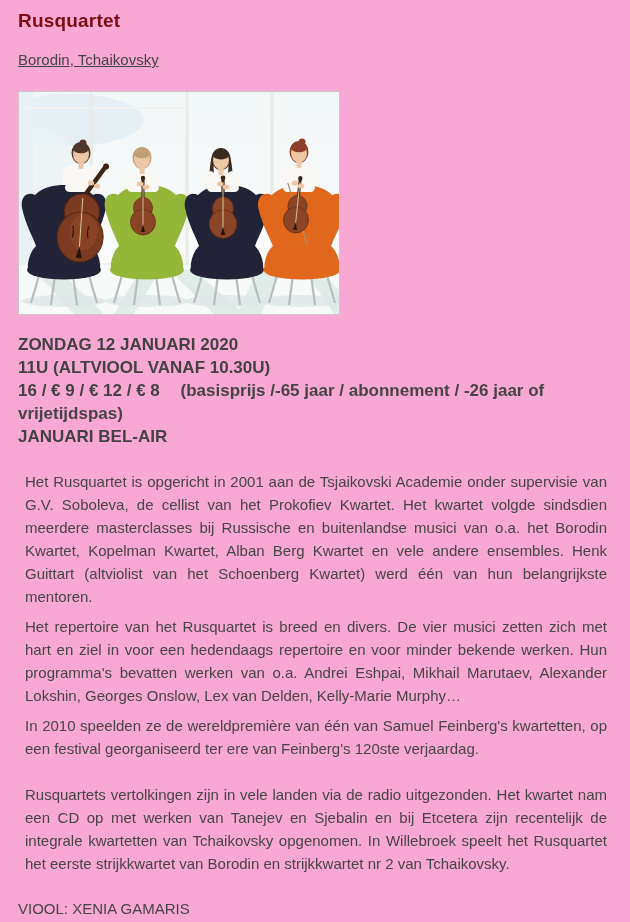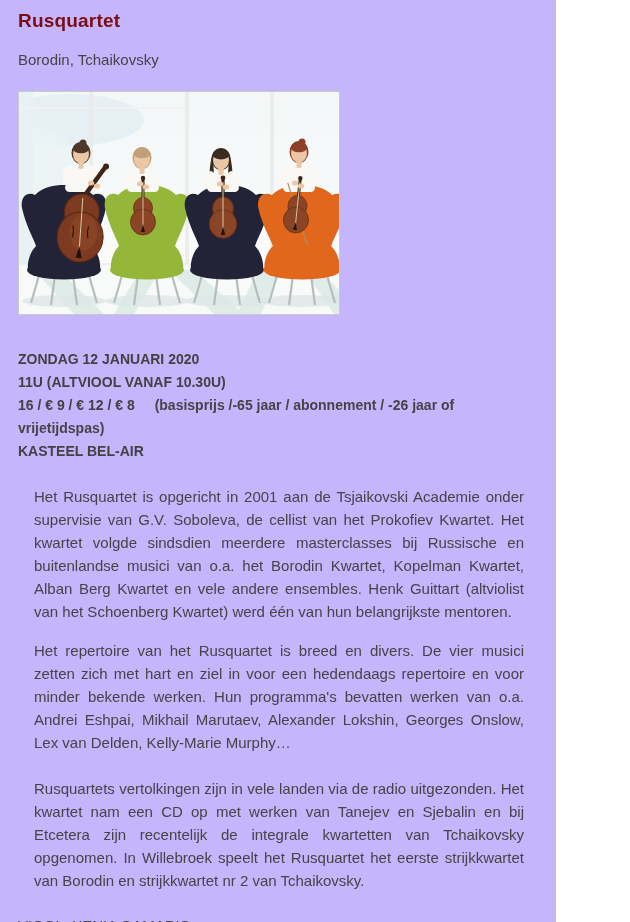--- a/index.html
+++ b/index.html
@@ -1,60 +1,61 @@
 <!DOCTYPE html>
 <html><head>
 <meta charset="utf-8">
 <style>
   html, body { margin: 0; padding: 0; background: #ffffff; }
   .page {
-    width: 556px;
+    width: 630px;
     height: 922px;
     box-sizing: border-box;
     padding: 10px 16px 20px 18px;
     font-family: "Liberation Sans", sans-serif;
     color: #454545;
-    background: #c4b5fd;
+    background: #f9a8d4;
   }
   .title {
     font-size: 19px;
     font-weight: bold;
     color: #7b0d12;
     margin: 0 0 17px 0;
     letter-spacing: 0.2px;
   }
   .subtitle {
     font-size: 15px;
     line-height: 22px;
     color: #454545;
+    text-decoration: underline;
   }
   .photo-frame {
     margin-top: 20px;
     width: 320px;
     height: 222px;
     border: 1px solid #c9c9c9;
     background: #fdfdfd;
     overflow: hidden;
   }
   .photo-frame svg { display: block; }
   .event-block {
-    margin-top: 33px;
-    font-size: 14px;
+    margin-top: 18px;
+    font-size: 17px;
     line-height: 23px;
     font-weight: bold;
     color: #424242;
   }
   .event-block .regular { font-weight: bold; color: #454545; padding-left: 16px; }
   .body-text {
     margin-top: 22px;
     font-size: 15px;
     line-height: 23px;
   }
   .body-text p {
-    margin: 16px;
+    margin: 7px;
     text-align: justify;
   }
   .body-text p.spaced { margin-top: 23px; }
   .musicians {
     margin-top: 22px;
     font-size: 15px;
     line-height: 23px;
   }
 </style>
 </head>
@@ -230,26 +231,27 @@
       </g>
       <ellipse cx="276" cy="91" rx="3.2" ry="2.5" fill="#ecc7a6"></ellipse>
       <ellipse cx="282" cy="94" rx="3.2" ry="2.5" fill="#ecc7a6"></ellipse>
     </svg>
   </div>
 
   <div class="event-block">
     <div>ZONDAG 12 JANUARI 2020</div>
     <div>11U (ALTVIOOL VANAF 10.30U)</div>
     <div><span>16 / € 9 / € 12 / € 8</span><span class="regular"> (basisprijs /-65 jaar / abonnement / -26 jaar of vrijetijdspas)</span></div>
-    <div>KASTEEL BEL-AIR</div>
+    <div>JANUARI BEL-AIR</div>
   </div>
 
   <div class="body-text">
     <p>Het Rusquartet is opgericht in 2001 aan de Tsjaikovski Academie onder supervisie van G.V. Soboleva, de cellist van het Prokofiev Kwartet. Het kwartet volgde sindsdien meerdere masterclasses bij Russische en buitenlandse musici van o.a. het Borodin Kwartet, Kopelman Kwartet, Alban Berg Kwartet en vele andere ensembles. Henk Guittart (altviolist van het Schoenberg Kwartet) werd één van hun belangrijkste mentoren.</p>
     <p>Het repertoire van het Rusquartet is breed en divers. De vier musici zetten zich met hart en ziel in voor een hedendaags repertoire en voor minder bekende werken. Hun programma's bevatten werken van o.a. Andrei Eshpai, Mikhail Marutaev, Alexander Lokshin, Georges Onslow, Lex van Delden, Kelly-Marie Murphy…</p>
+    <p>In 2010 speelden ze de wereldpremière van één van Samuel Feinberg's kwartetten, op een festival georganiseerd ter ere van Feinberg's 120ste verjaardag.</p>
     <p class="spaced">Rusquartets vertolkingen zijn in vele landen via de radio uitgezonden. Het kwartet nam een CD op met werken van Tanejev en Sjebalin en bij Etcetera zijn recentelijk de integrale kwartetten van Tchaikovsky opgenomen. In Willebroek speelt het Rusquartet het eerste strijkkwartet van Borodin en strijkkwartet nr 2 van Tchaikovsky.</p>
   </div>
 
   <div class="musicians">
     <div>VIOOL: XENIA GAMARIS</div>
     <div>VIOOL: ANNA YANCHISHINA</div>
     <div>ALTVIOOL: KSENIA ZHULEVA</div>
 
   </div>
 

